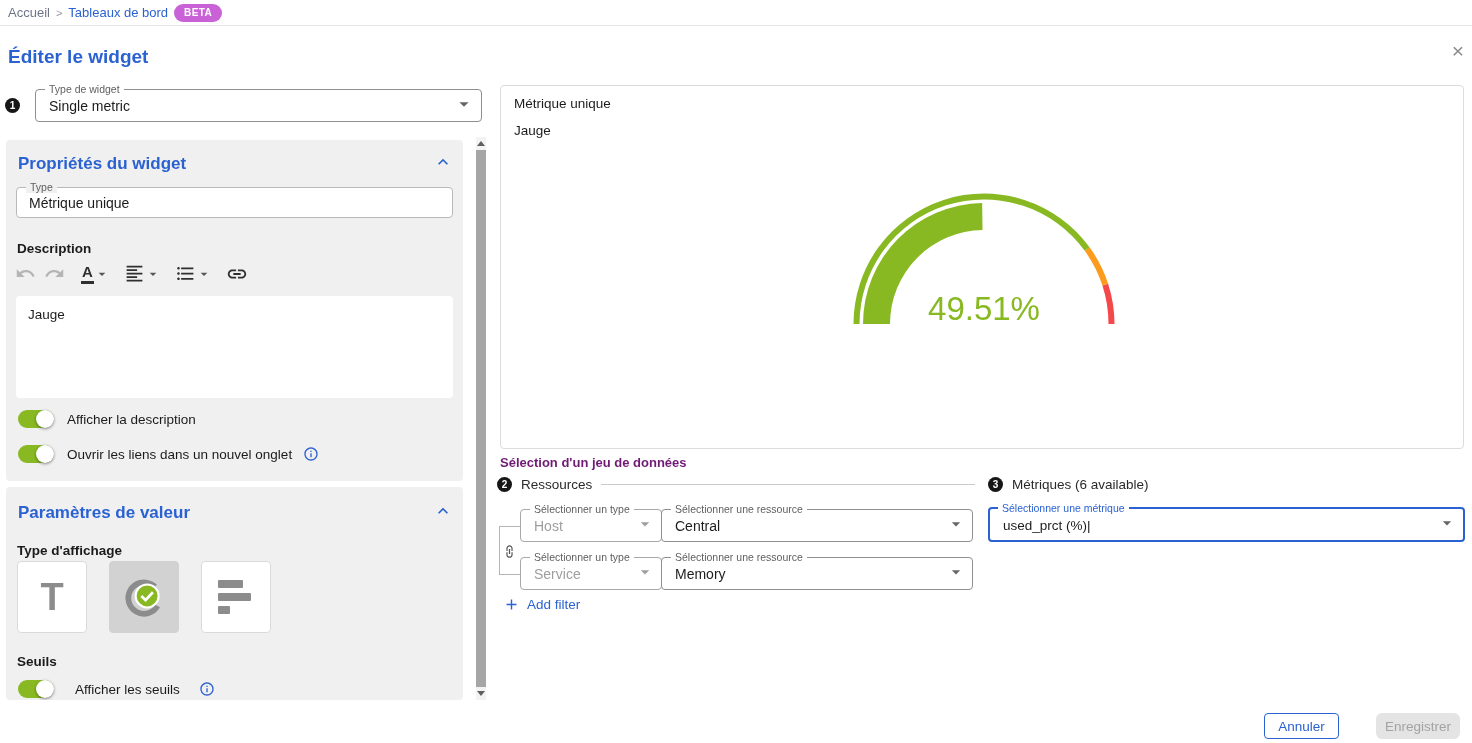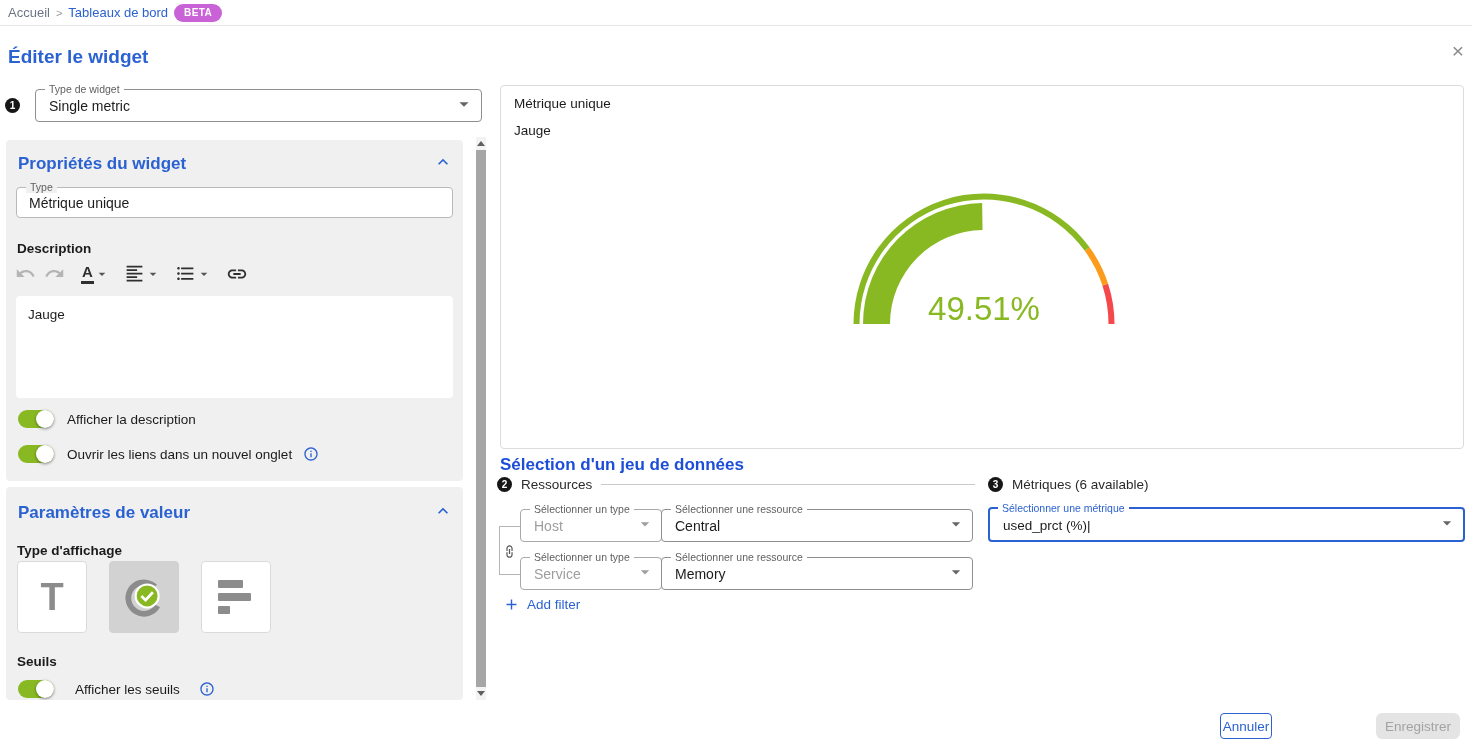--- a/index.html
+++ b/index.html
@@ -84,37 +84,37 @@
 
   
   .preview { position:absolute; left:500px; top:85px; width:964px; height:364px;
     border:1px solid #dcdcdc; border-radius:4px; background:#fff; }
   .pv-title { position:absolute; left:13px; top:10px; font-size:13.5px; color:#1c1c1c; }
   .pv-desc { position:absolute; left:13px; top:37px; font-size:13.5px; color:#1c1c1c; }
   #gauge-svg { position:absolute; left:348px; top:103px; }
   #gauge-value { font-family:"Liberation Sans", sans-serif; font-size:33px; }
 
   
-  .ds-heading { position:absolute; left:500px; top:455px; font-size:17px; font-weight:bold; color:#1d4ed8; }
+  .ds-heading { position:absolute; left:500px; top:455px; font-size:13px; font-weight:bold; color:#701a75; }
   .res-head { position:absolute; left:497px; top:477px; width:478px; display:flex; align-items:center; gap:9px; }
   .res-head .step, .met-head .step { position:static; }
   .res-head .lbl, .met-head .lbl { font-size:13.5px; color:#2a2a2a; }
   .res-head .line { flex:1; height:1px; background:#c9c9c9; }
   .met-head { position:absolute; left:988px; top:477px; display:flex; align-items:center; gap:9px; }
   .conn-v { position:absolute; left:499px; top:526px; width:1px; height:48px; background:#b5b5b5; }
   .conn-h { position:absolute; height:1px; width:21px; left:499px; background:#b5b5b5; }
   .chain { position:absolute; left:501px; top:543px; width:16px; height:16px; background:#fff;
     display:flex; align-items:center; justify-content:center; }
   .chain svg { transform:rotate(90deg); }
   .add-filter { position:absolute; left:503px; top:596px; display:flex; align-items:center; gap:7px;
     border:none; background:none; color:#2b62d1; font-size:13.5px; font-weight:500; cursor:pointer;
     font-family:"Liberation Sans", sans-serif; }
 
   
-  .btn-cancel { position:absolute; left:1220px; top:713px; width:52px; height:26px;
+  .btn-cancel { position:absolute; left:1264px; top:713px; width:75px; height:26px;
     border:1px solid #2b62d1; border-radius:4px; background:#fff; color:#2b62d1;
     font-size:13.5px; font-weight:500; cursor:pointer; font-family:"Liberation Sans", sans-serif; }
   .btn-save { position:absolute; left:1376px; top:713px; width:84px; height:26px;
     border:none; border-radius:6px; background:#e4e4e4; color:#a3a3a3;
     font-size:13.5px; font-weight:500; font-family:"Liberation Sans", sans-serif; }
 </style>
 </head>
 <body>
 
 <div class="page">

